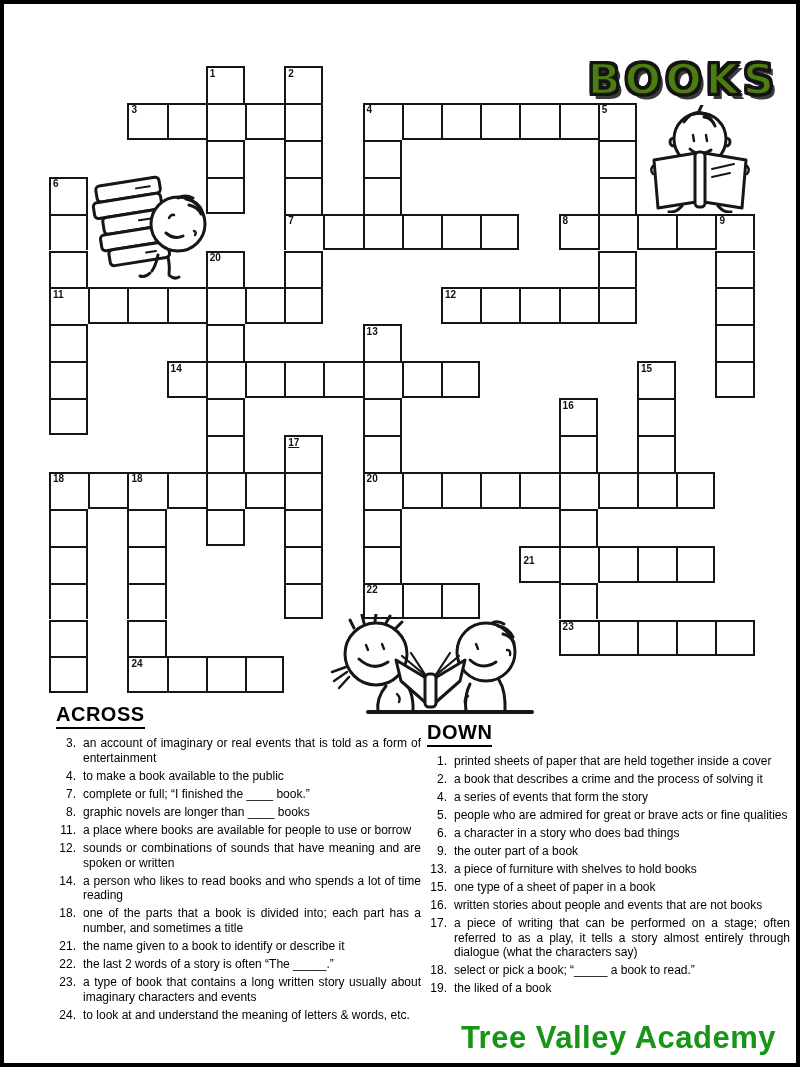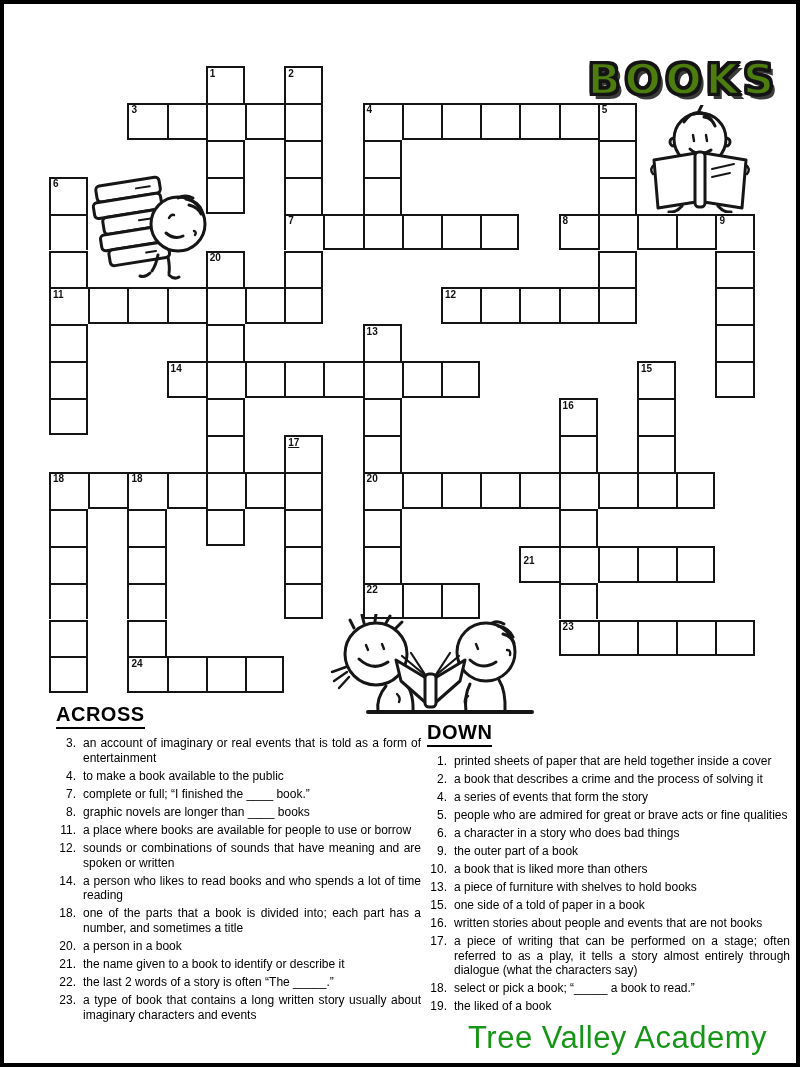--- a/index.html
+++ b/index.html
@@ -41,22 +41,22 @@
   }
   .clue{display:flex; margin-bottom:3.2px; font-size:12px; line-height:14.8px;}
   .cnum{flex:none; width:25px; text-align:right; padding-right:7px;}
   .ctext{flex:1; text-align:justify;}
   #across-sec{left:47px; top:699px; width:372px;}
   #down-sec{left:418px; top:717px; width:370px;}
   #across-sec .ctext{max-width:338px;}
   #down-sec .ctext{max-width:336px;}
   
   .brand{
-    position:absolute; top:1016px; right:29px;
-    font-weight:normal; font-size:31px; letter-spacing:.5px;
+    position:absolute; top:1016px; right:20px;
+    font-weight:bold; font-size:31px; letter-spacing:.5px;
   }
 </style>
 </head>
 <body>
 
 <div id="page">
 
   <div id="grid">
       <div class="cell" style="left: 201.8px; top: 62px; width: 39.2px; height: 36.9px; border-style: solid; border-color: rgb(21, 21, 21); border-width: 2.5px 2.5px 0px;"></div>
       <div class="cell" style="left: 201.8px; top: 98.9px; width: 39.2px; height: 36.9px; border-style: solid; border-color: rgb(21, 21, 21); border-width: 2.5px 0px 0px 2.5px;"></div>
@@ -334,34 +334,34 @@
         </div>
         <div class="clue">
           <span class="cnum">14.</span>
           <span class="ctext">a person who likes to read books and who spends a lot of time reading</span>
         </div>
         <div class="clue">
           <span class="cnum">18.</span>
           <span class="ctext">one of the parts that a book is divided into; each part has a number, and sometimes a title</span>
         </div>
         <div class="clue">
-          <span class="cnum">20.</span>
-          <span class="ctext">a person in a book</span>
-        </div>
-        <div class="clue">
           <span class="cnum">21.</span>
           <span class="ctext">the name given to a book to identify or describe it</span>
         </div>
         <div class="clue">
           <span class="cnum">22.</span>
           <span class="ctext">the last 2 words of a story is often “The _____.”</span>
         </div>
         <div class="clue">
           <span class="cnum">23.</span>
           <span class="ctext">a type of book that contains a long written story usually about imaginary characters and events</span>
+        </div>
+        <div class="clue">
+          <span class="cnum">24.</span>
+          <span class="ctext">to look at and understand the meaning of letters &amp; words, etc.</span>
         </div>
       </div>
   </section>
 
   <section class="clues" id="down-sec">
     <h2>DOWN</h2>
     <div>
         <div class="clue">
           <span class="cnum">1.</span>
           <span class="ctext">printed sheets of paper that are held together inside a cover</span>
@@ -380,30 +380,26 @@
         </div>
         <div class="clue">
           <span class="cnum">6.</span>
           <span class="ctext">a character in a story who does bad things</span>
         </div>
         <div class="clue">
           <span class="cnum">9.</span>
           <span class="ctext">the outer part of a book</span>
         </div>
         <div class="clue">
-          <span class="cnum">10.</span>
-          <span class="ctext">a book that is liked more than others</span>
-        </div>
-        <div class="clue">
           <span class="cnum">13.</span>
           <span class="ctext">a piece of furniture with shelves to hold books</span>
         </div>
         <div class="clue">
           <span class="cnum">15.</span>
-          <span class="ctext">one side of a told of paper in a book</span>
+          <span class="ctext">one type of a sheet of paper in a book</span>
         </div>
         <div class="clue">
           <span class="cnum">16.</span>
           <span class="ctext">written stories about people and events that are not books</span>
         </div>
         <div class="clue">
           <span class="cnum">17.</span>
           <span class="ctext">a piece of writing that can be performed on a stage; often referred to as a play, it tells a story almost entirely through dialogue (what the characters say)</span>
         </div>
         <div class="clue">

